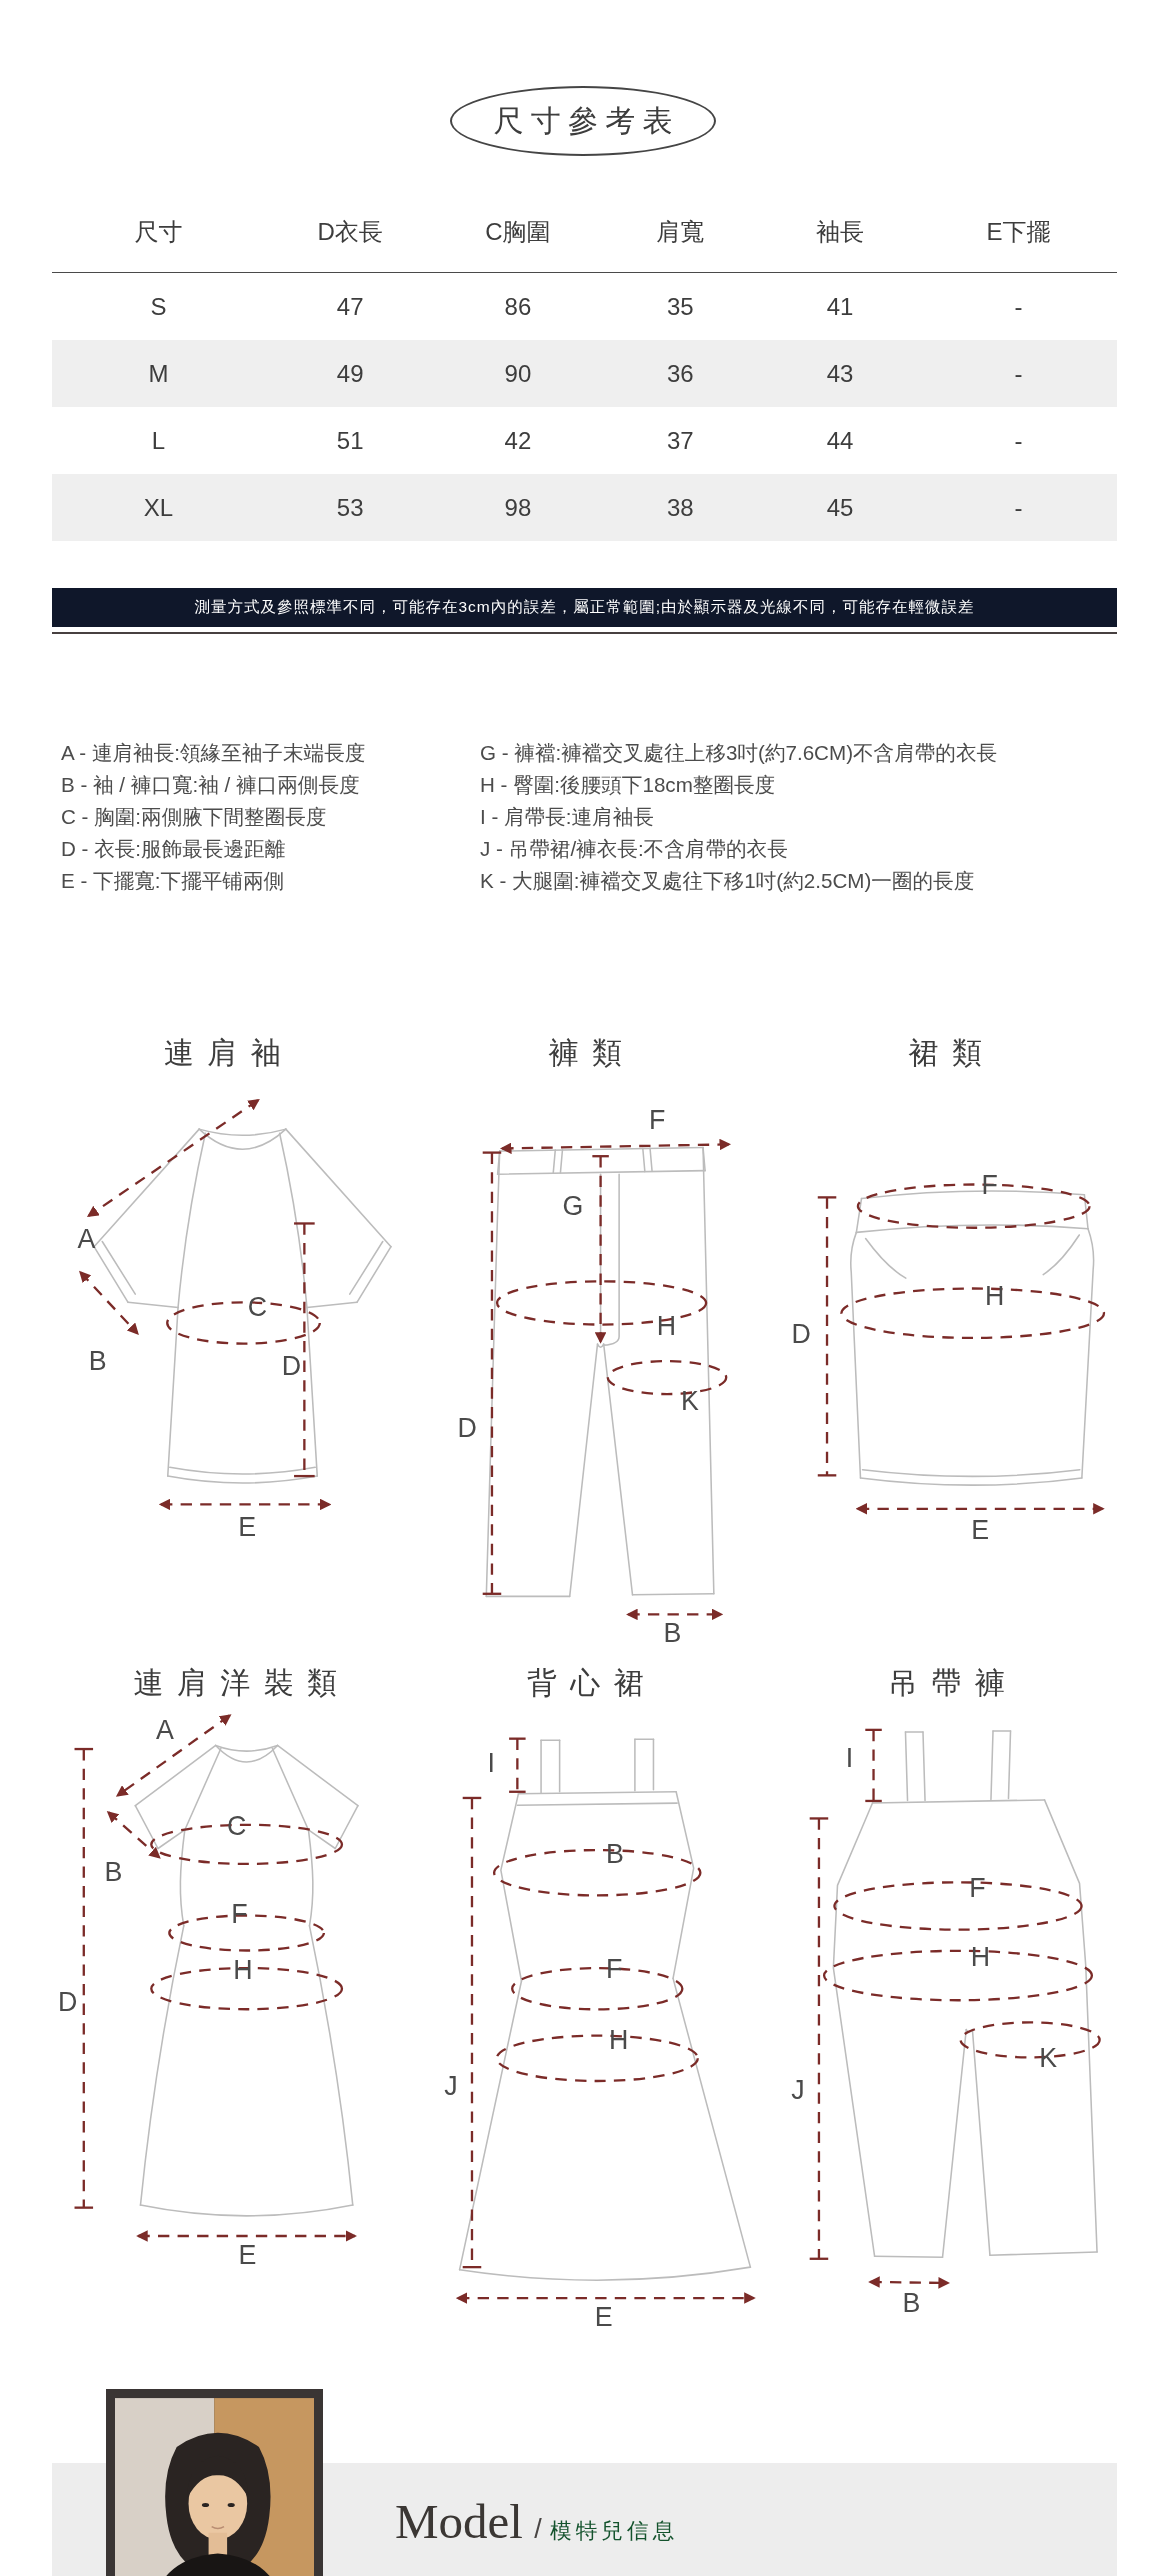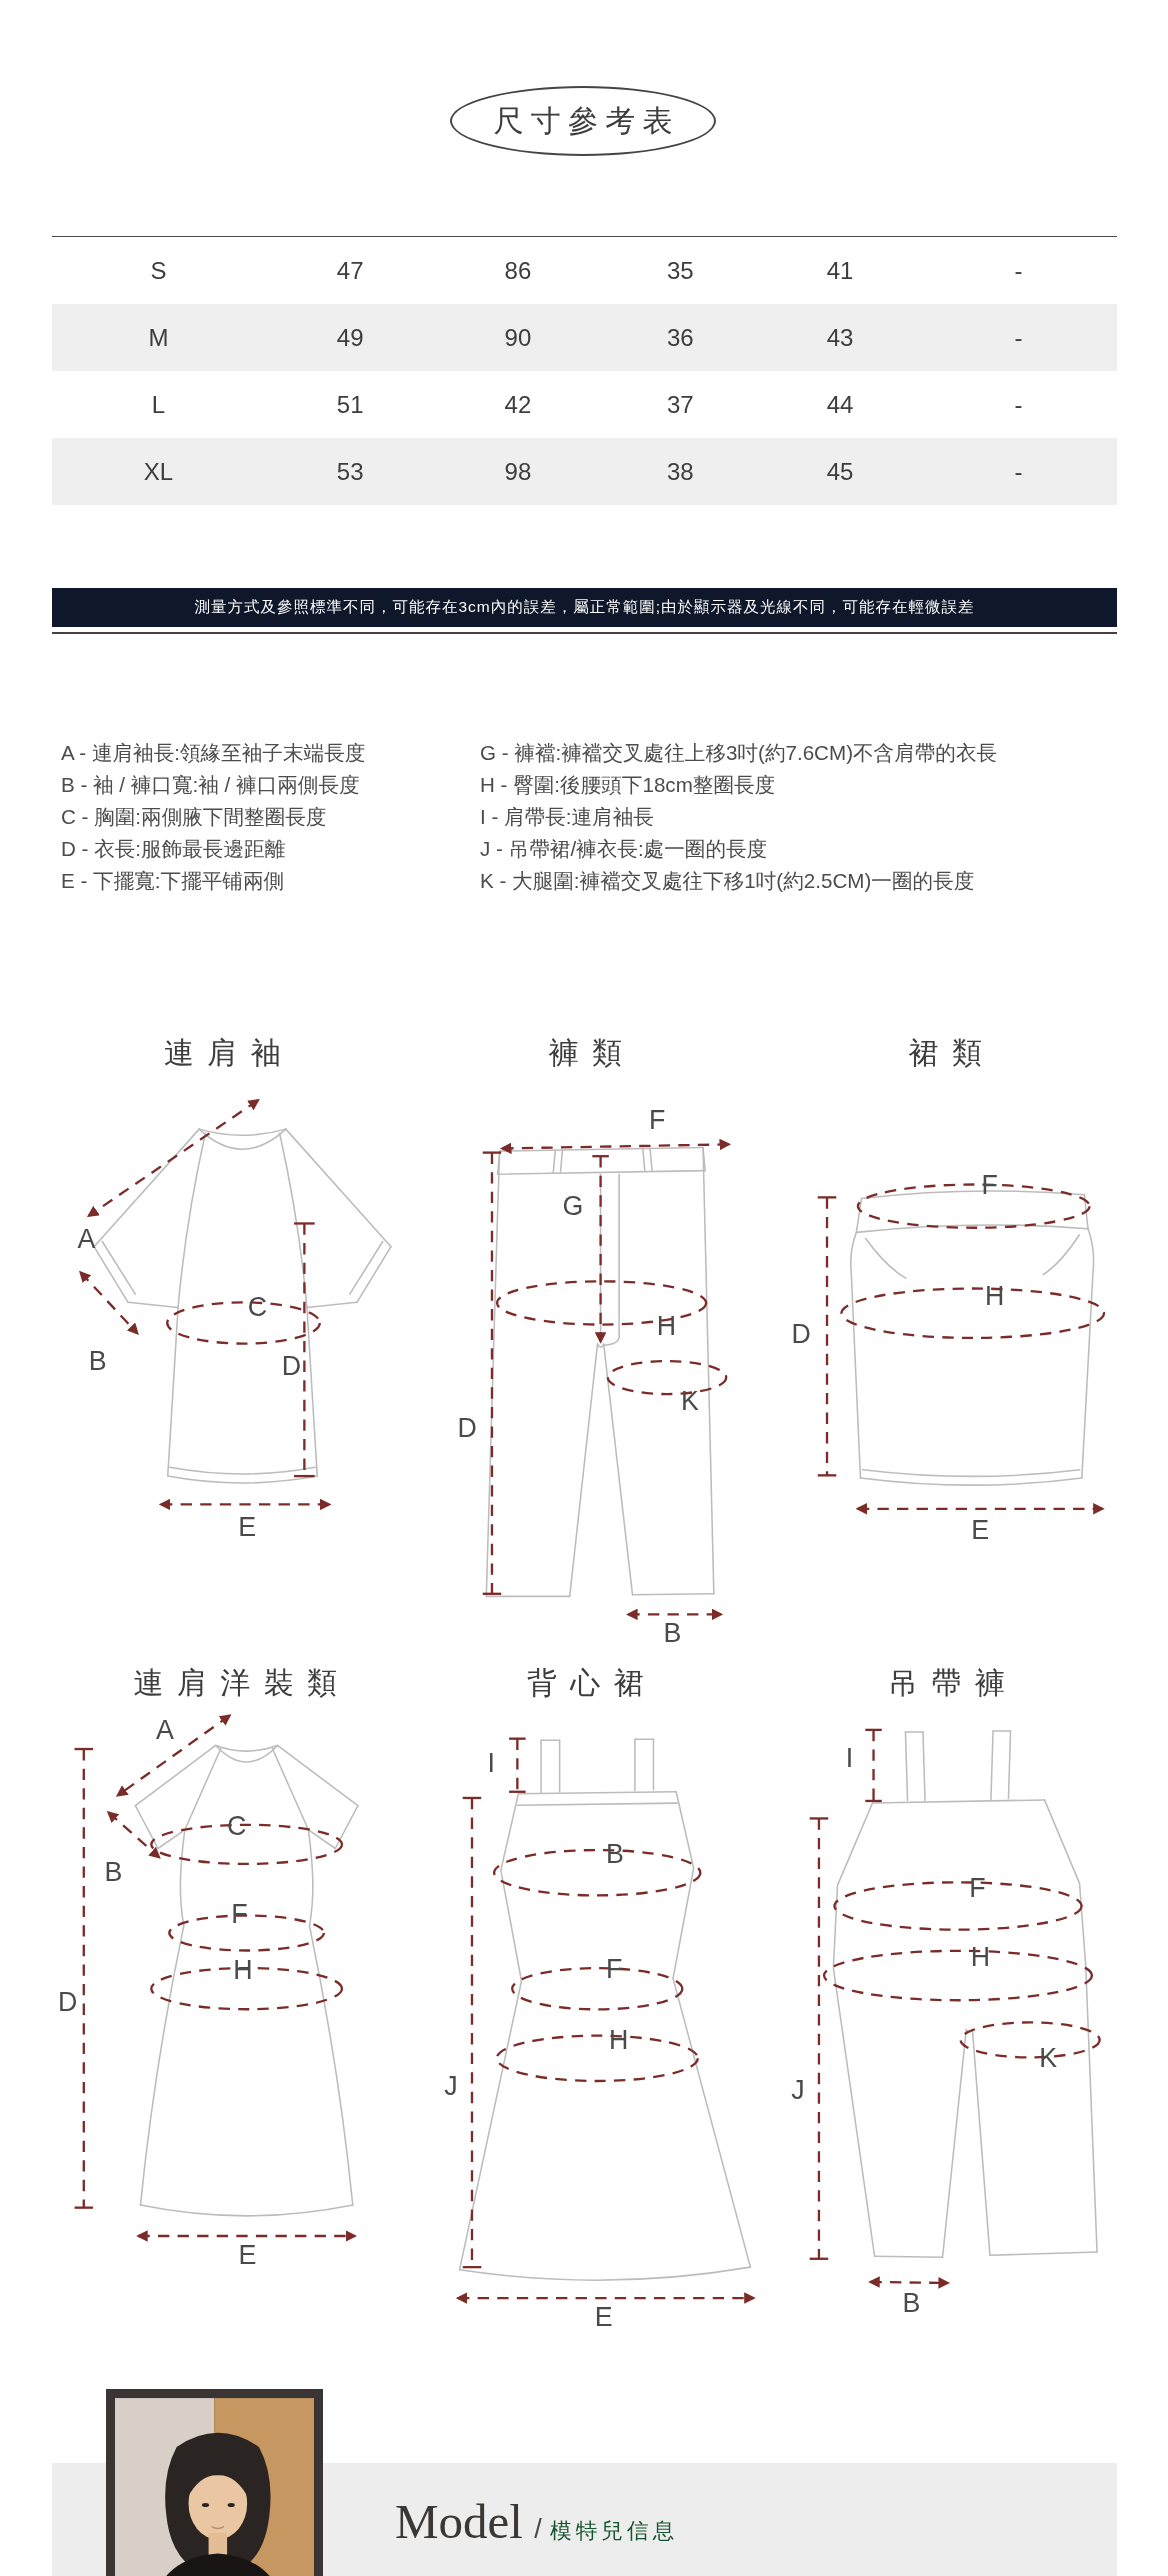--- a/index.html
+++ b/index.html
@@ -66,20 +66,28 @@
         <path d="M0,0 L10,5 L0,10 z" fill="#7b2b28"></path>
       </marker>
     </defs>
   </svg>
 
   <div class="badge">
     <span>尺寸參考表</span>
   </div>
 
   <div class="table-wrap">
+    <div class="trow thead">
+      <span>尺寸</span>
+      <span>D衣長</span>
+      <span>C胸圍</span>
+      <span>肩寬</span>
+      <span>袖長</span>
+      <span>E下擺</span>
+    </div>
     <div class="tsep"></div>
     <div class="trow tbody-row">
       <span>S</span>
       <span>47</span>
       <span>86</span>
       <span>35</span>
       <span>41</span>
       <span>-</span>
     </div>
     <div class="trow tbody-row striped">
@@ -117,21 +125,21 @@
     <div>A - 連肩袖長:領緣至袖子末端長度</div>
     <div>B - 袖 / 褲口寬:袖 / 褲口兩側長度</div>
     <div>C - 胸圍:兩側腋下間整圈長度</div>
     <div>D - 衣長:服飾最長邊距離</div>
     <div>E - 下擺寬:下擺平铺兩側</div>
   </div>
   <div class="legend-col legend-right">
     <div>G - 褲襠:褲襠交叉處往上移3吋(約7.6CM)不含肩帶的衣長</div>
     <div>H - 臀圍:後腰頭下18cm整圈長度</div>
     <div>I - 肩帶長:連肩袖長</div>
-    <div>J - 吊帶裙/褲衣長:處一圈的長度</div>
+    <div>J - 吊帶裙/褲衣長:不含肩帶的衣長</div>
     <div>K - 大腿圍:褲襠交叉處往下移1吋(約2.5CM)一圈的長度</div>
   </div>
 
   <div class="sec-title" style="left:229px; top:1033px;">連肩袖</div>
   <div class="sec-title" style="left:592px; top:1033px;">褲類</div>
   <div class="sec-title" style="left:952px; top:1033px;">裙類</div>
 
   <svg class="diag" style="left:62px; top:1092px;" width="361" height="464" viewBox="0 0 700 900">
     <path class="outline" d="M266,72 Q350,96 434,72"></path>
     <path class="outline" d="M266,72 Q350,150 434,72"></path>

